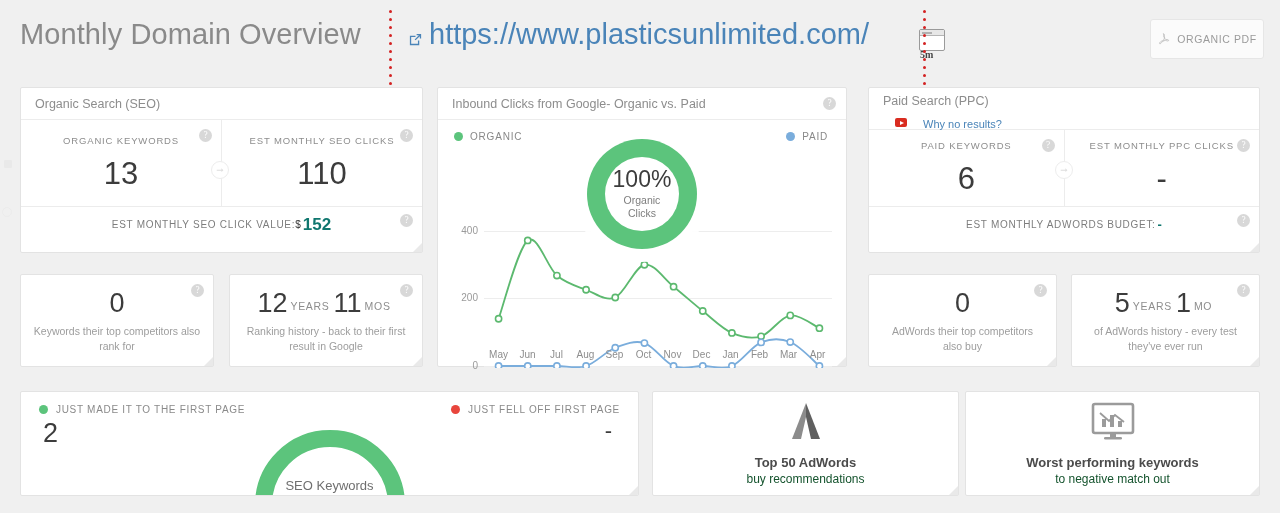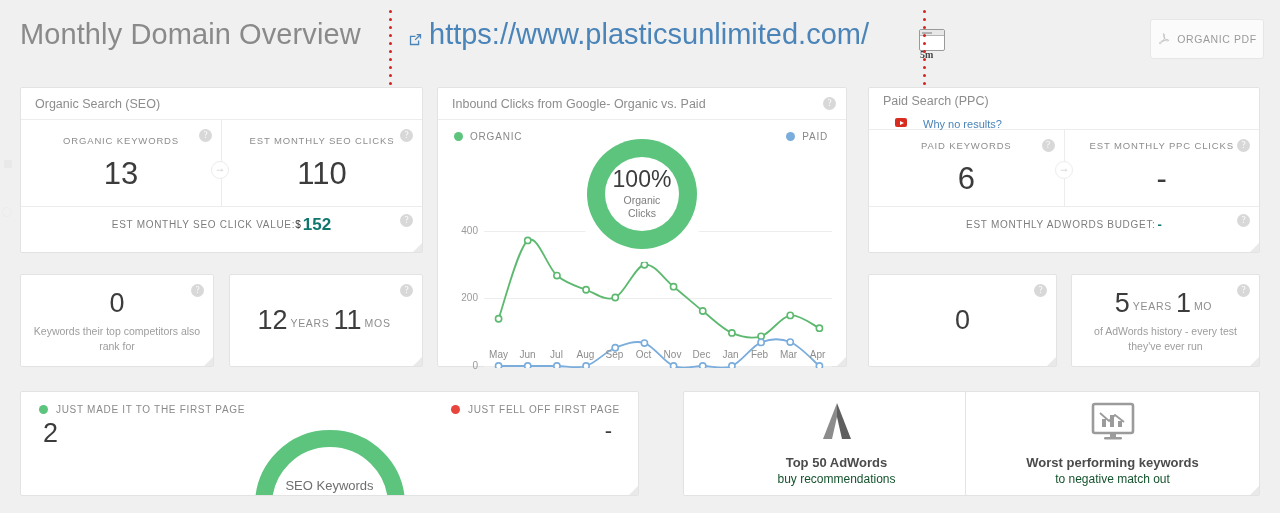--- a/index.html
+++ b/index.html
@@ -423,25 +423,27 @@
     <span class="help">?</span>
     <div class="num">0</div>
     <div class="desc">Keywords their top competitors also rank for</div>
   </div>
 
   <div class="card statcard" style="left:229px;top:274px;width:194px;height:93px;">
     <span class="help">?</span>
     <div class="num">
       <span>12</span><span class="u">YEARS</span><span>11</span><span class="u">MOS</span>
     </div>
+    <div class="desc">Ranking history - back to their first result in Google</div>
   </div>
 
   <div class="card statcard" style="left:868px;top:274px;width:189px;height:93px;">
     <span class="help">?</span>
     <div class="num">0</div>
+    <div class="desc">AdWords their top competitors also buy</div>
   </div>
 
   <div class="card statcard" style="left:1071px;top:274px;width:189px;height:93px;">
     <span class="help">?</span>
     <div class="num">
       <span>5</span><span class="u">YEARS</span><span>1</span><span class="u">MO</span>
     </div>
     <div class="desc">of AdWords history - every test they've ever run</div>
   </div>
 
@@ -455,21 +457,21 @@
     <div class="seo-legend" style="right:18px;align-items:center;">
       <span class="dot" style="background:#e8453c;"></span>
       <span>JUST FELL OFF FIRST PAGE</span>
     </div>
     <div class="seo-num" style="right:26px;font-size:22px;">-</div>
 
     <div class="gauge"></div>
     <div class="gauge-lbl">SEO Keywords</div>
   </div>
 
-  <div class="card promo" style="left:683px;top:391px;width:307px;height:105px;">
+  <div class="card promo" style="left:652px;top:391px;width:307px;height:105px;">
     <span>
       <svg width="40" height="42" viewBox="0 0 40 42">
         <path d="M20 2 L6 38 h9 L20 16 Z" fill="#8c8c8c"></path>
         <path d="M20 2 L34 38 h-9 L20 16 Z" fill="#5f5f5f"></path>
       </svg>
     </span>
     <div class="t">Top 50 AdWords</div>
     <div class="s">buy recommendations</div>
   </div>
 

